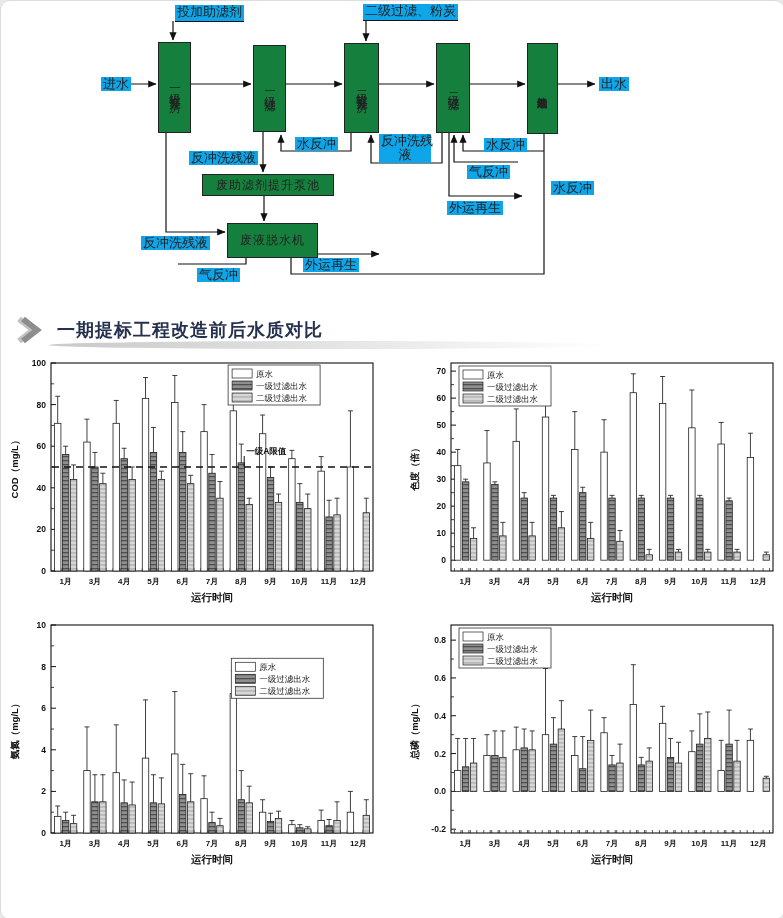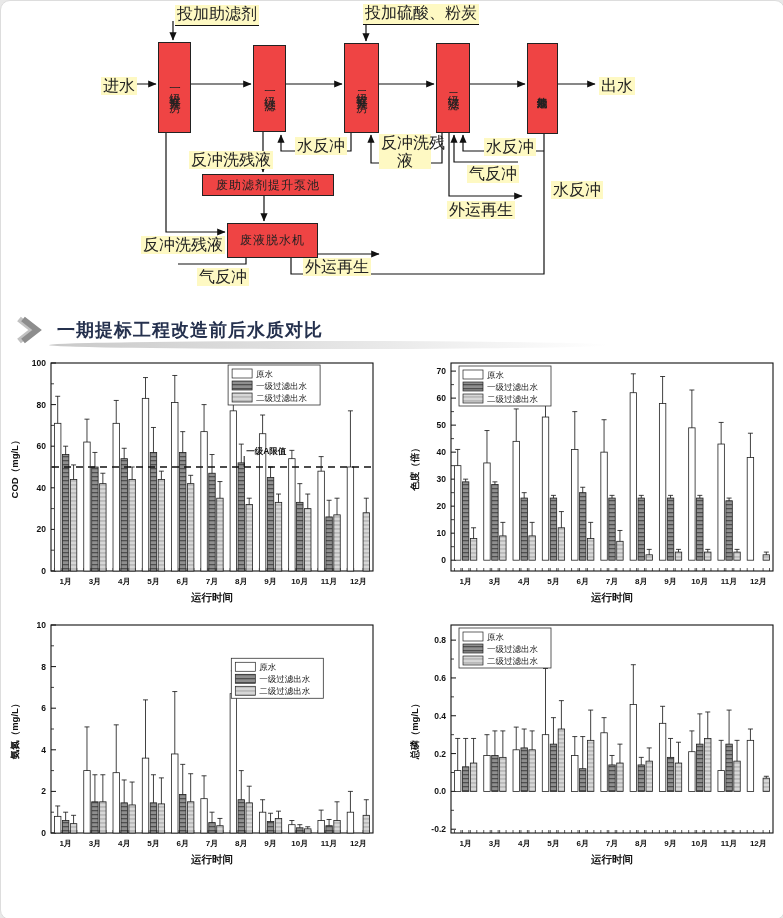--- a/index.html
+++ b/index.html
@@ -6,24 +6,24 @@
   .page{width:783px;min-height:918px;margin:0 auto;background:#ffffff;border:1px solid #ddd;border-radius:10px;overflow:hidden;position:relative;}
   
   .section-header{display:flex;align-items:center;gap:10px;padding:12px 0 2px 10px;position:relative;height:34px;}
   .section-header .swoosh{position:absolute;left:48px;bottom:0;height:8px;width:470px;
      background:linear-gradient(to right,#c9c9c9,rgba(255,255,255,0));border-radius:50%;}
   .section-title{font-size:18px;font-weight:bold;color:#25314e;letter-spacing:1px;z-index:1;}
   .chev{width:36px;height:28px;flex:0 0 auto;}
   
   .flow{position:relative;width:783px;height:300px;font-size:11px;color:#222;}
   .flow svg.edges{position:absolute;left:0;top:0;}
-  .fbox{position:absolute;border:1.5px solid #222;background:#ef4444;display:flex;align-items:center;justify-content:center;text-align:center;box-sizing:border-box;}
+  .fbox{position:absolute;border:1.5px solid #222;background:#15803d;display:flex;align-items:center;justify-content:center;text-align:center;box-sizing:border-box;}
   .fbox.v{writing-mode:vertical-rl;text-orientation:upright;letter-spacing:2px;font-size:11.5px;}
   .fbox.h{font-size:12px;letter-spacing:1px;}
-  .flabel{position:absolute;background:#fef9c3;padding:0 2px;white-space:pre;line-height:1.1;font-size:16px;}
+  .flabel{position:absolute;background:#0ea5e9;padding:0 2px;white-space:pre;line-height:1.1;font-size:13px;}
   
   .charts{display:grid;grid-template-columns:378px 378px;column-gap:22px;row-gap:10px;padding:6px 0 14px 4px;}
   .chart-cell svg{display:block;}
   svg text{font-family:"Liberation Sans","DejaVu Sans",sans-serif;}
 </style>
 </head>
 <body>
 
 <div class="page">
 
@@ -62,21 +62,21 @@
     <div class="fbox v" style="left:252px;top:44px;width:33px;height:87px;">一级过滤</div>
     <div class="fbox v" style="left:343px;top:42px;width:35px;height:90px;">二级提升泵房</div>
     <div class="fbox v" style="left:435px;top:42px;width:34px;height:90px;">二级过滤</div>
     <div class="fbox v" style="left:526px;top:42px;width:31px;height:91px;font-size:10.5px;letter-spacing:0;">紫外线消毒池</div>
     <div class="fbox h" style="left:201px;top:173px;width:132px;height:22px;">废助滤剂提升泵池</div>
     <div class="fbox h" style="left:226px;top:222px;width:91px;height:35px;">废液脱水机</div>
 
     <span class="flabel" style="left:100px;top:76px;">进水</span>
     <span class="flabel" style="left:598px;top:76px;">出水</span>
     <span class="flabel" style="left:174px;top:4px;border-bottom:1.2px solid #111;padding-bottom:2px;">投加助滤剂</span>
-    <span class="flabel" style="left:362px;top:3px;border-bottom:1.2px solid #111;padding-bottom:2px;">投加硫酸、粉炭</span>
+    <span class="flabel" style="left:362px;top:3px;border-bottom:1.2px solid #111;padding-bottom:2px;">二级过滤、粉炭</span>
     <span class="flabel" style="left:188px;top:150px;">反冲洗残液</span>
     <span class="flabel" style="left:294px;top:136px;">水反冲</span>
     <span class="flabel" style="left:378px;top:133px;width:48px;text-align:center;">反冲洗残
 液</span>
     <span class="flabel" style="left:483px;top:137px;">水反冲</span>
     <span class="flabel" style="left:466px;top:164px;">气反冲</span>
     <span class="flabel" style="left:550px;top:180px;">水反冲</span>
     <span class="flabel" style="left:446px;top:200px;">外运再生</span>
     <span class="flabel" style="left:140px;top:235px;">反冲洗残液</span>
     <span class="flabel" style="left:196px;top:267px;">气反冲</span>

